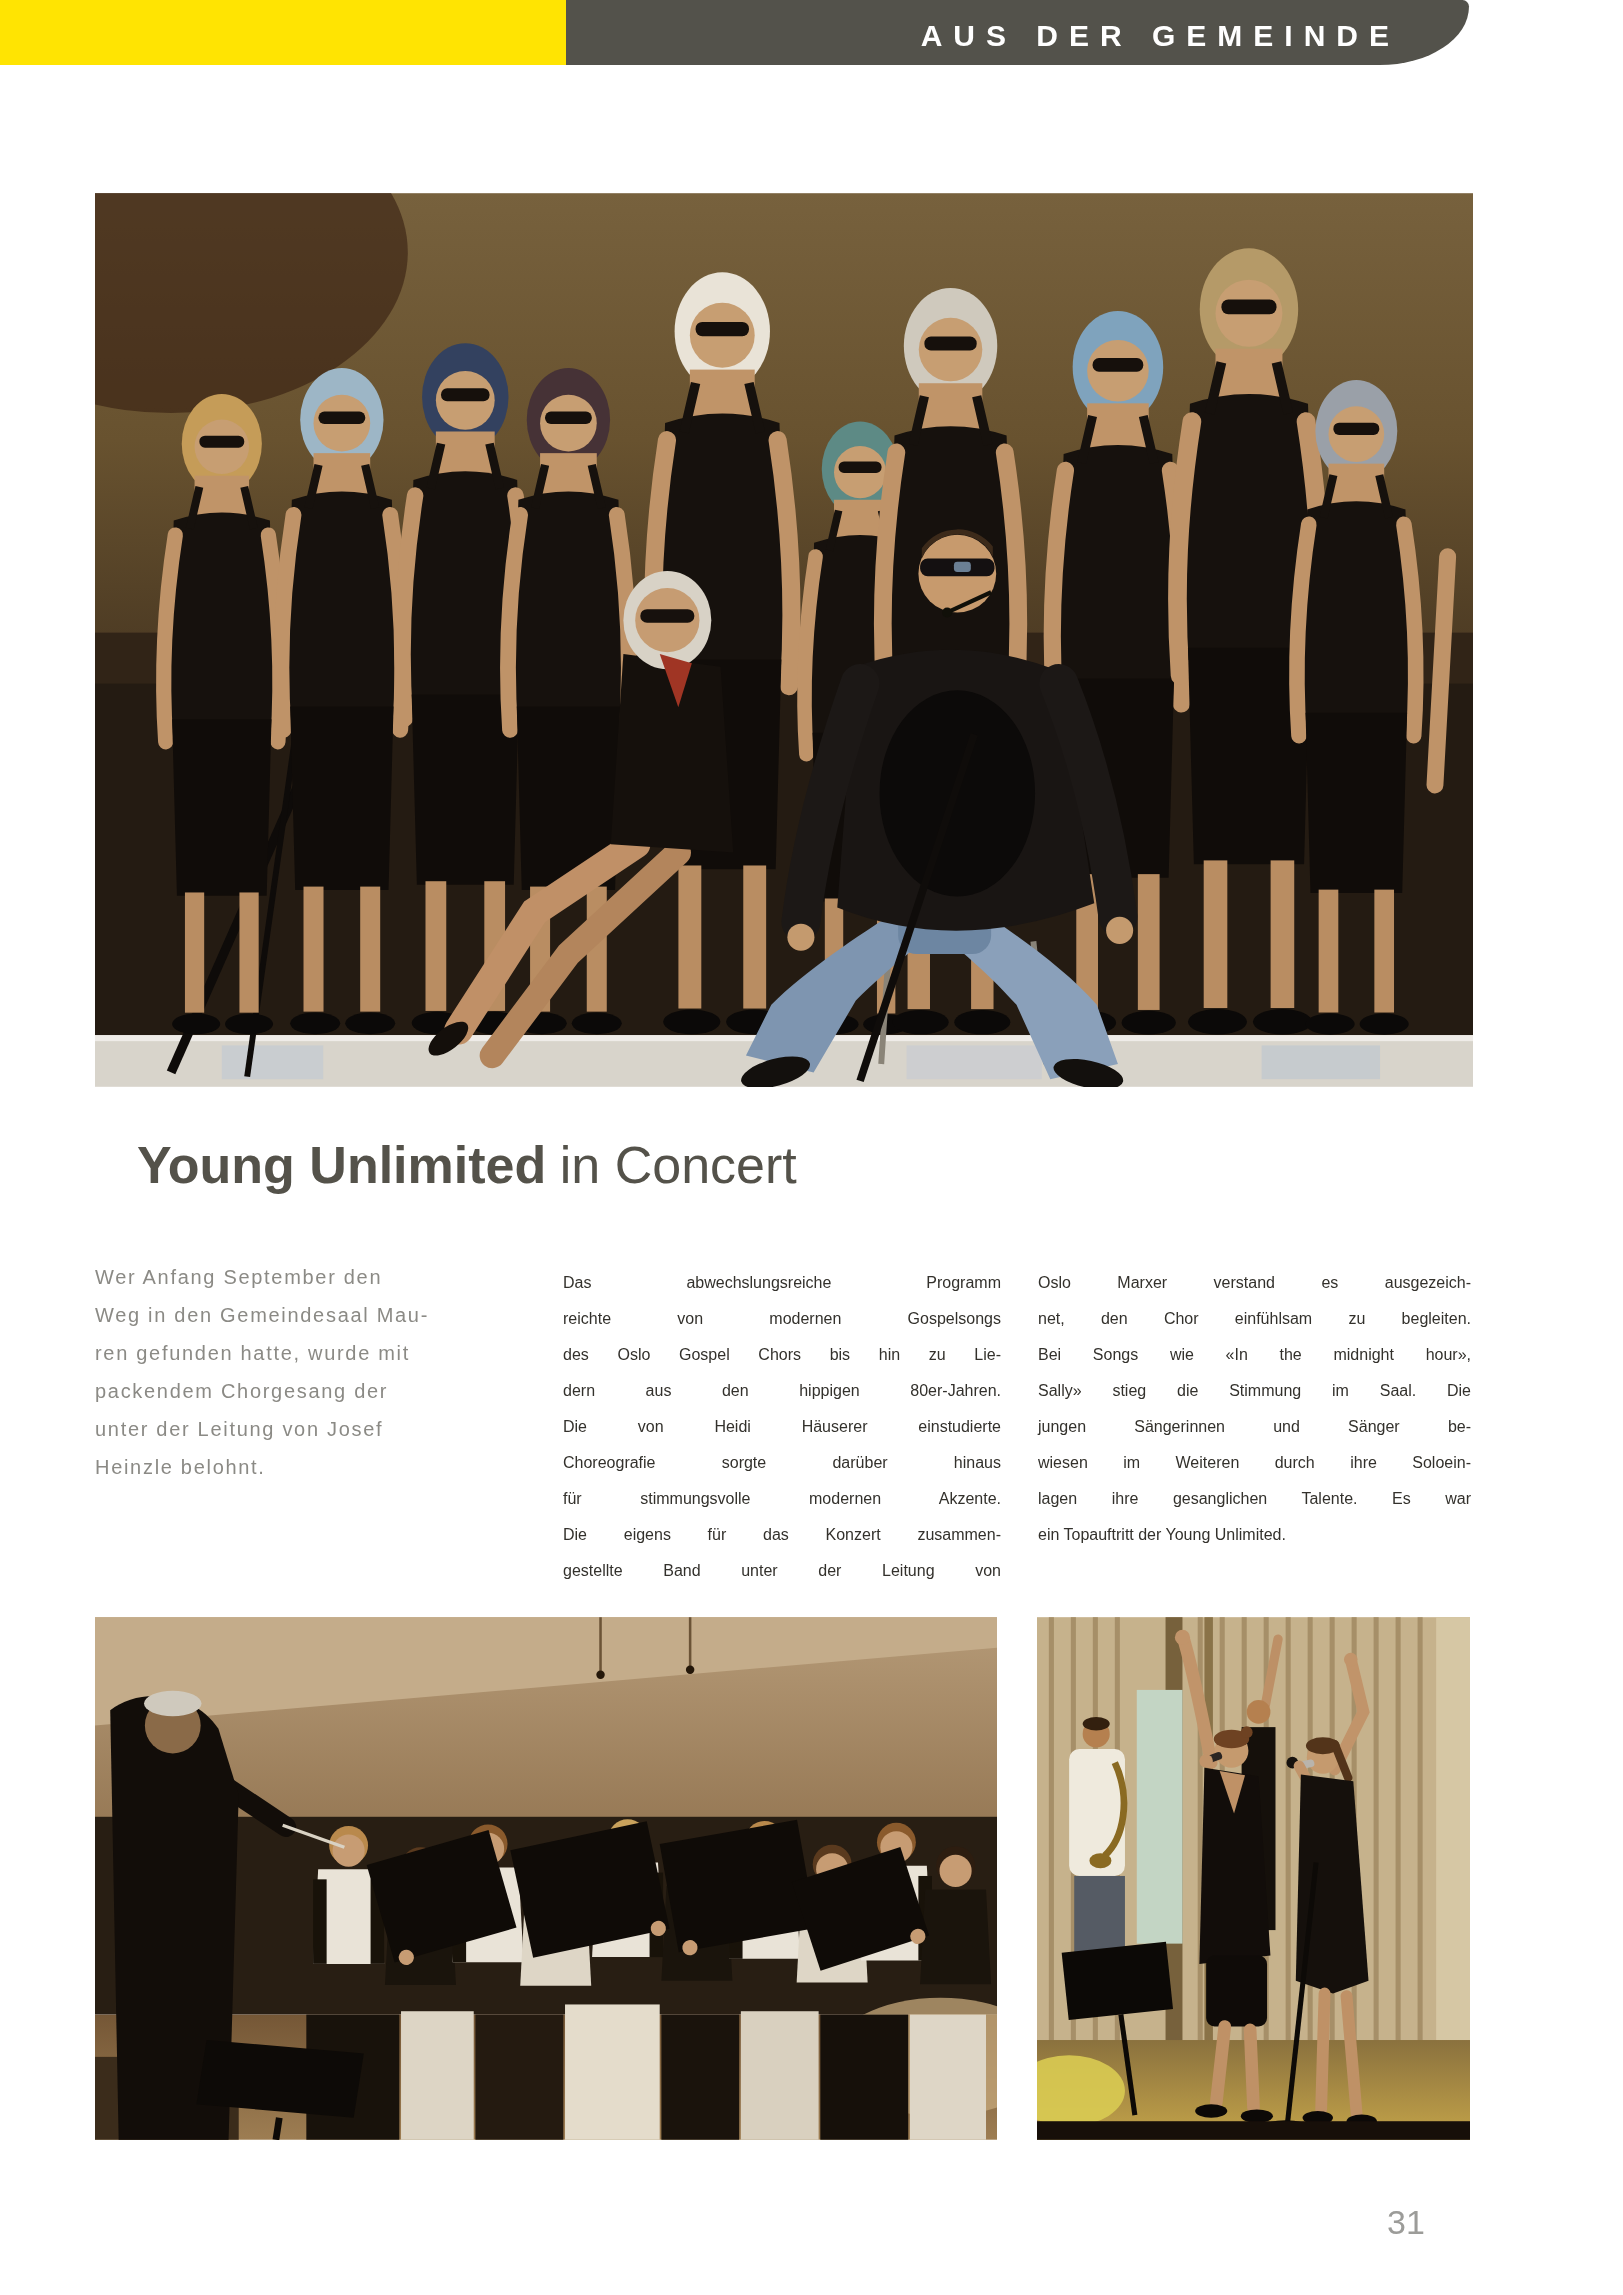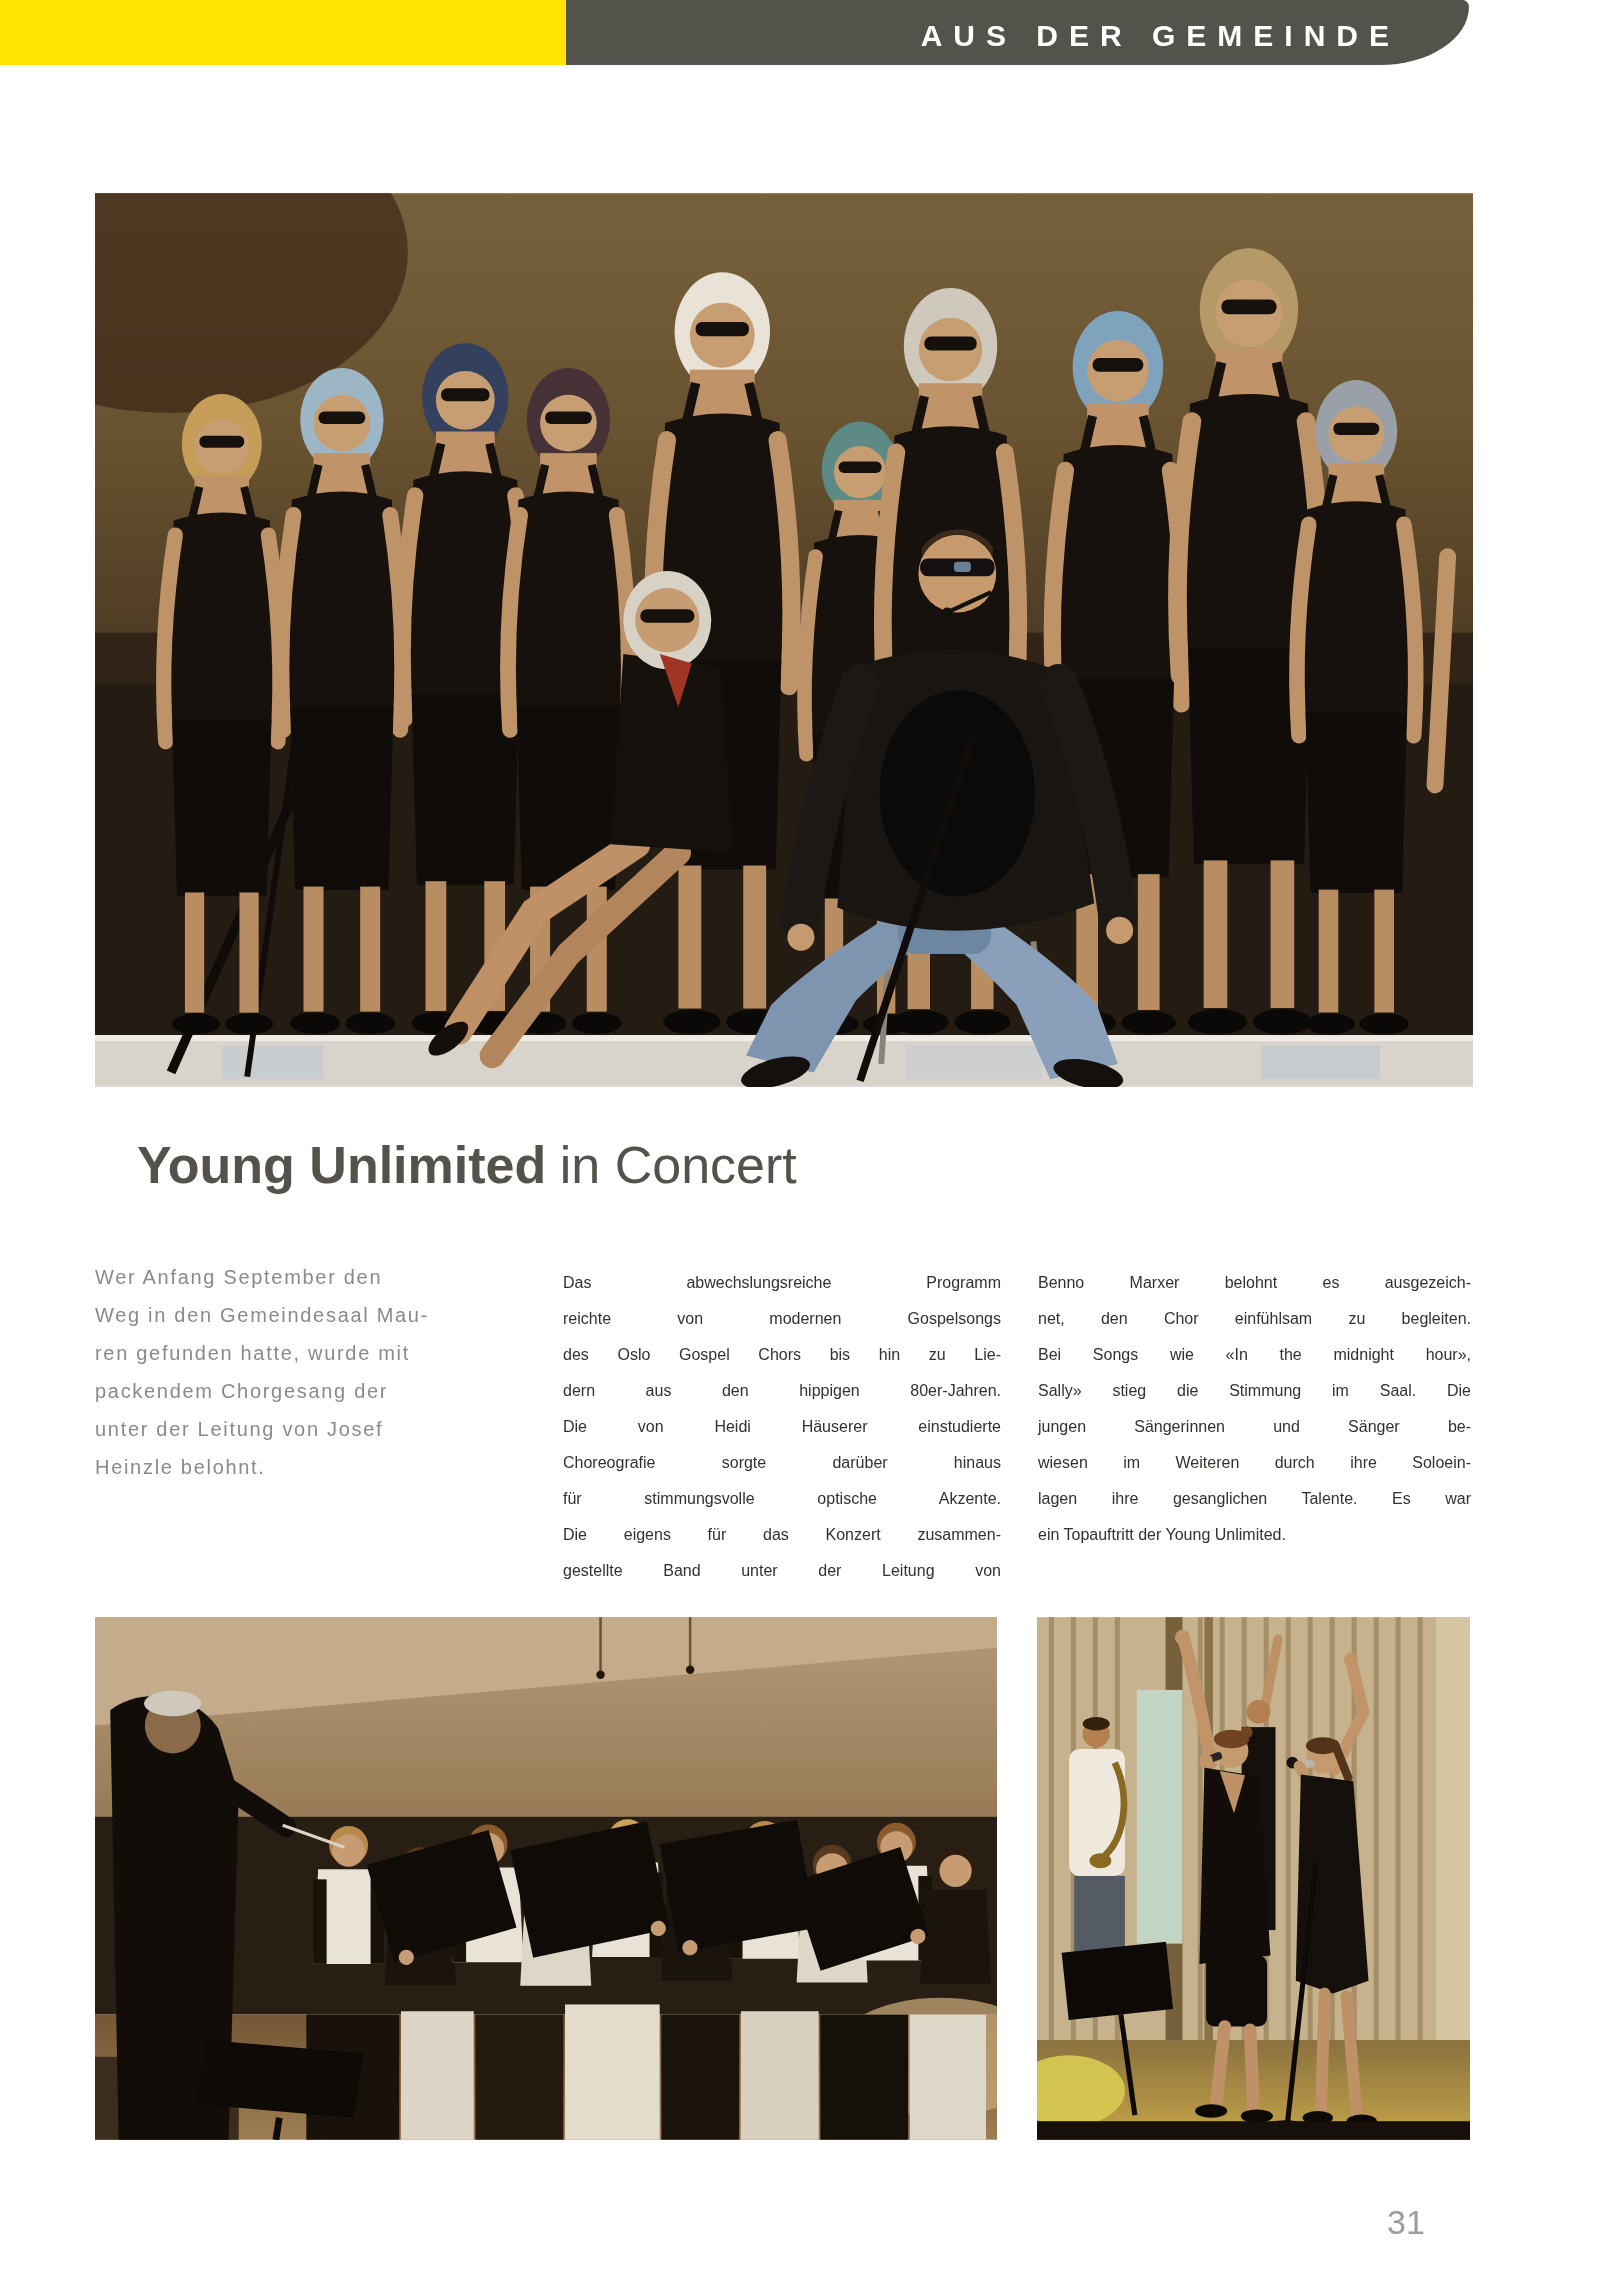--- a/index.html
+++ b/index.html
@@ -182,26 +182,26 @@
       <div class="tline">unter der Leitung von Josef</div>
       <div class="tline">Heinzle belohnt.</div>
     </div>
   <div class="col col-2 body-col">
       <div class="tline just">Das abwechslungsreiche Programm</div>
       <div class="tline just">reichte von modernen Gospelsongs</div>
       <div class="tline just">des Oslo Gospel Chors bis hin zu Lie-</div>
       <div class="tline just">dern aus den hippigen 80er-Jahren.</div>
       <div class="tline just">Die von Heidi Häuserer einstudierte</div>
       <div class="tline just">Choreografie sorgte darüber hinaus</div>
-      <div class="tline just">für stimmungsvolle optische Akzente.</div>
+      <div class="tline just">für stimmungsvolle modernen Akzente.</div>
       <div class="tline just">Die eigens für das Konzert zusammen-</div>
       <div class="tline just">gestellte Band unter der Leitung von</div>
     </div>
   <div class="col col-3 body-col">
-      <div class="tline just">Benno Marxer belohnt es ausgezeich-</div>
+      <div class="tline just">Oslo Marxer verstand es ausgezeich-</div>
       <div class="tline just">net, den Chor einfühlsam zu begleiten.</div>
       <div class="tline just">Bei Songs wie «In the midnight hour»,</div>
       <div class="tline just">Sally» stieg die Stimmung im Saal. Die</div>
       <div class="tline just">jungen Sängerinnen und Sänger be-</div>
       <div class="tline just">wiesen im Weiteren durch ihre Soloein-</div>
       <div class="tline just">lagen ihre gesanglichen Talente. Es war</div>
       <div class="tline">ein Topauftritt der Young Unlimited.</div>
     </div>
 
   <div class="photo photo-left">

